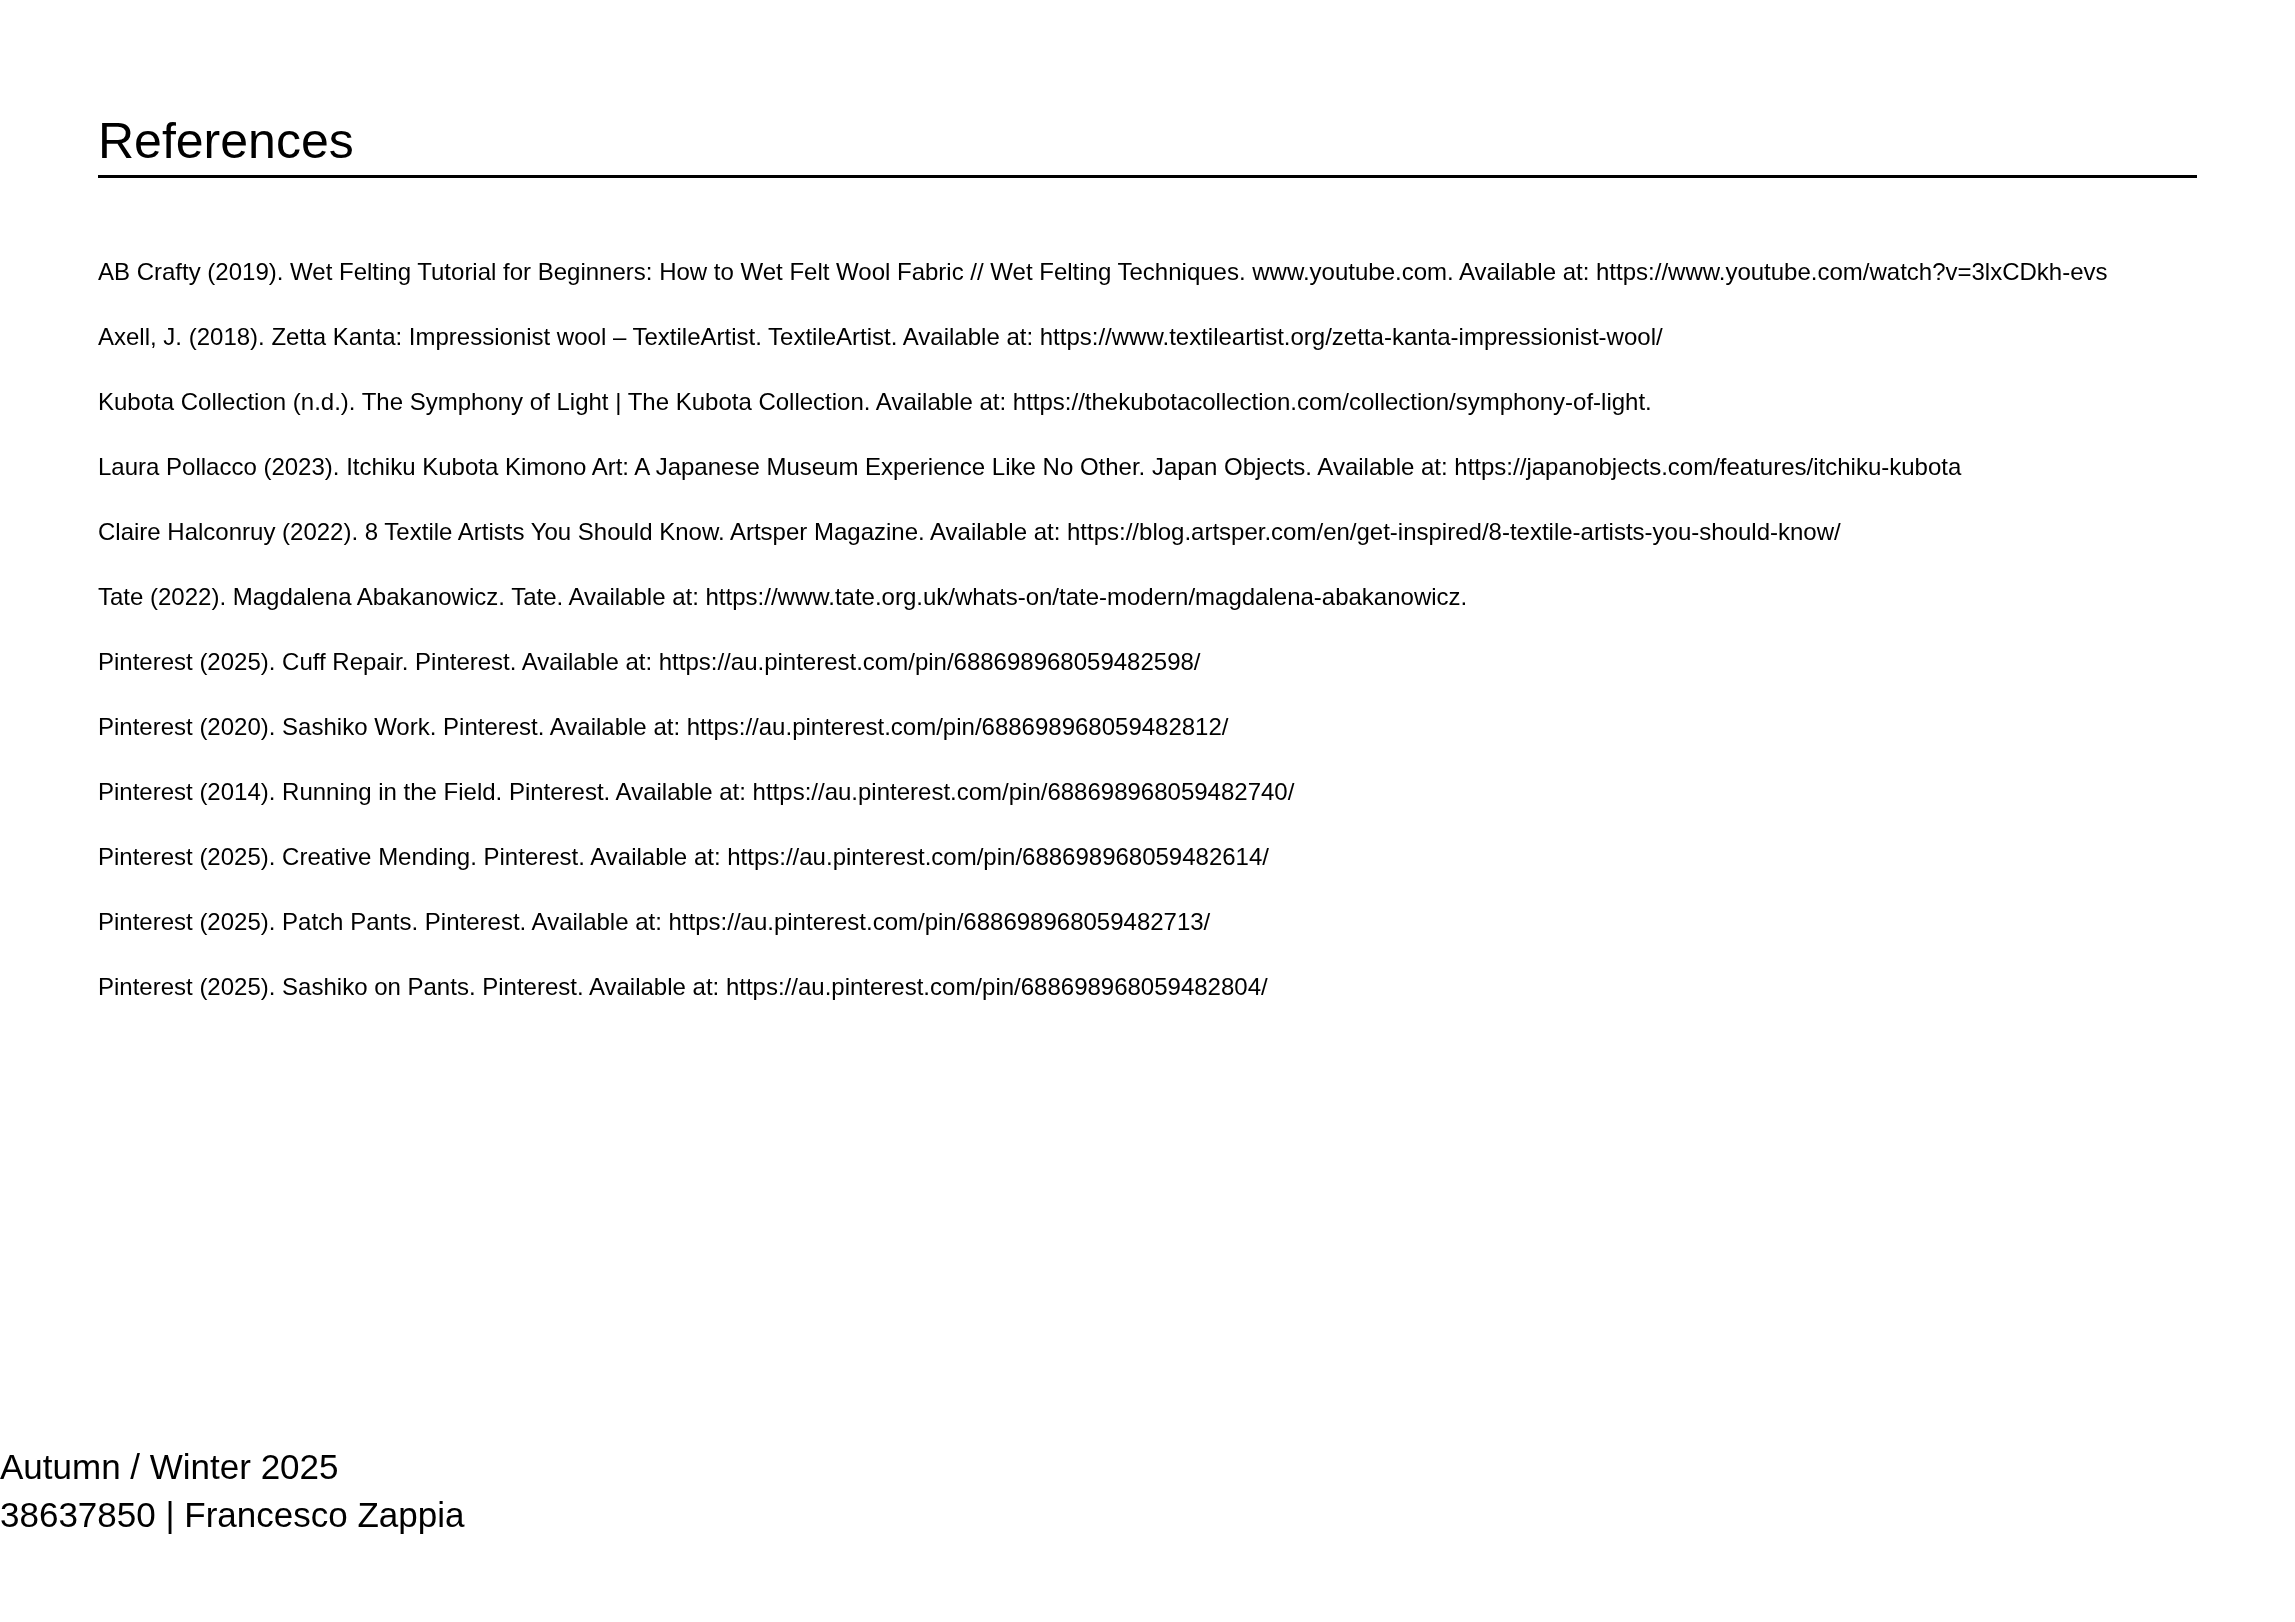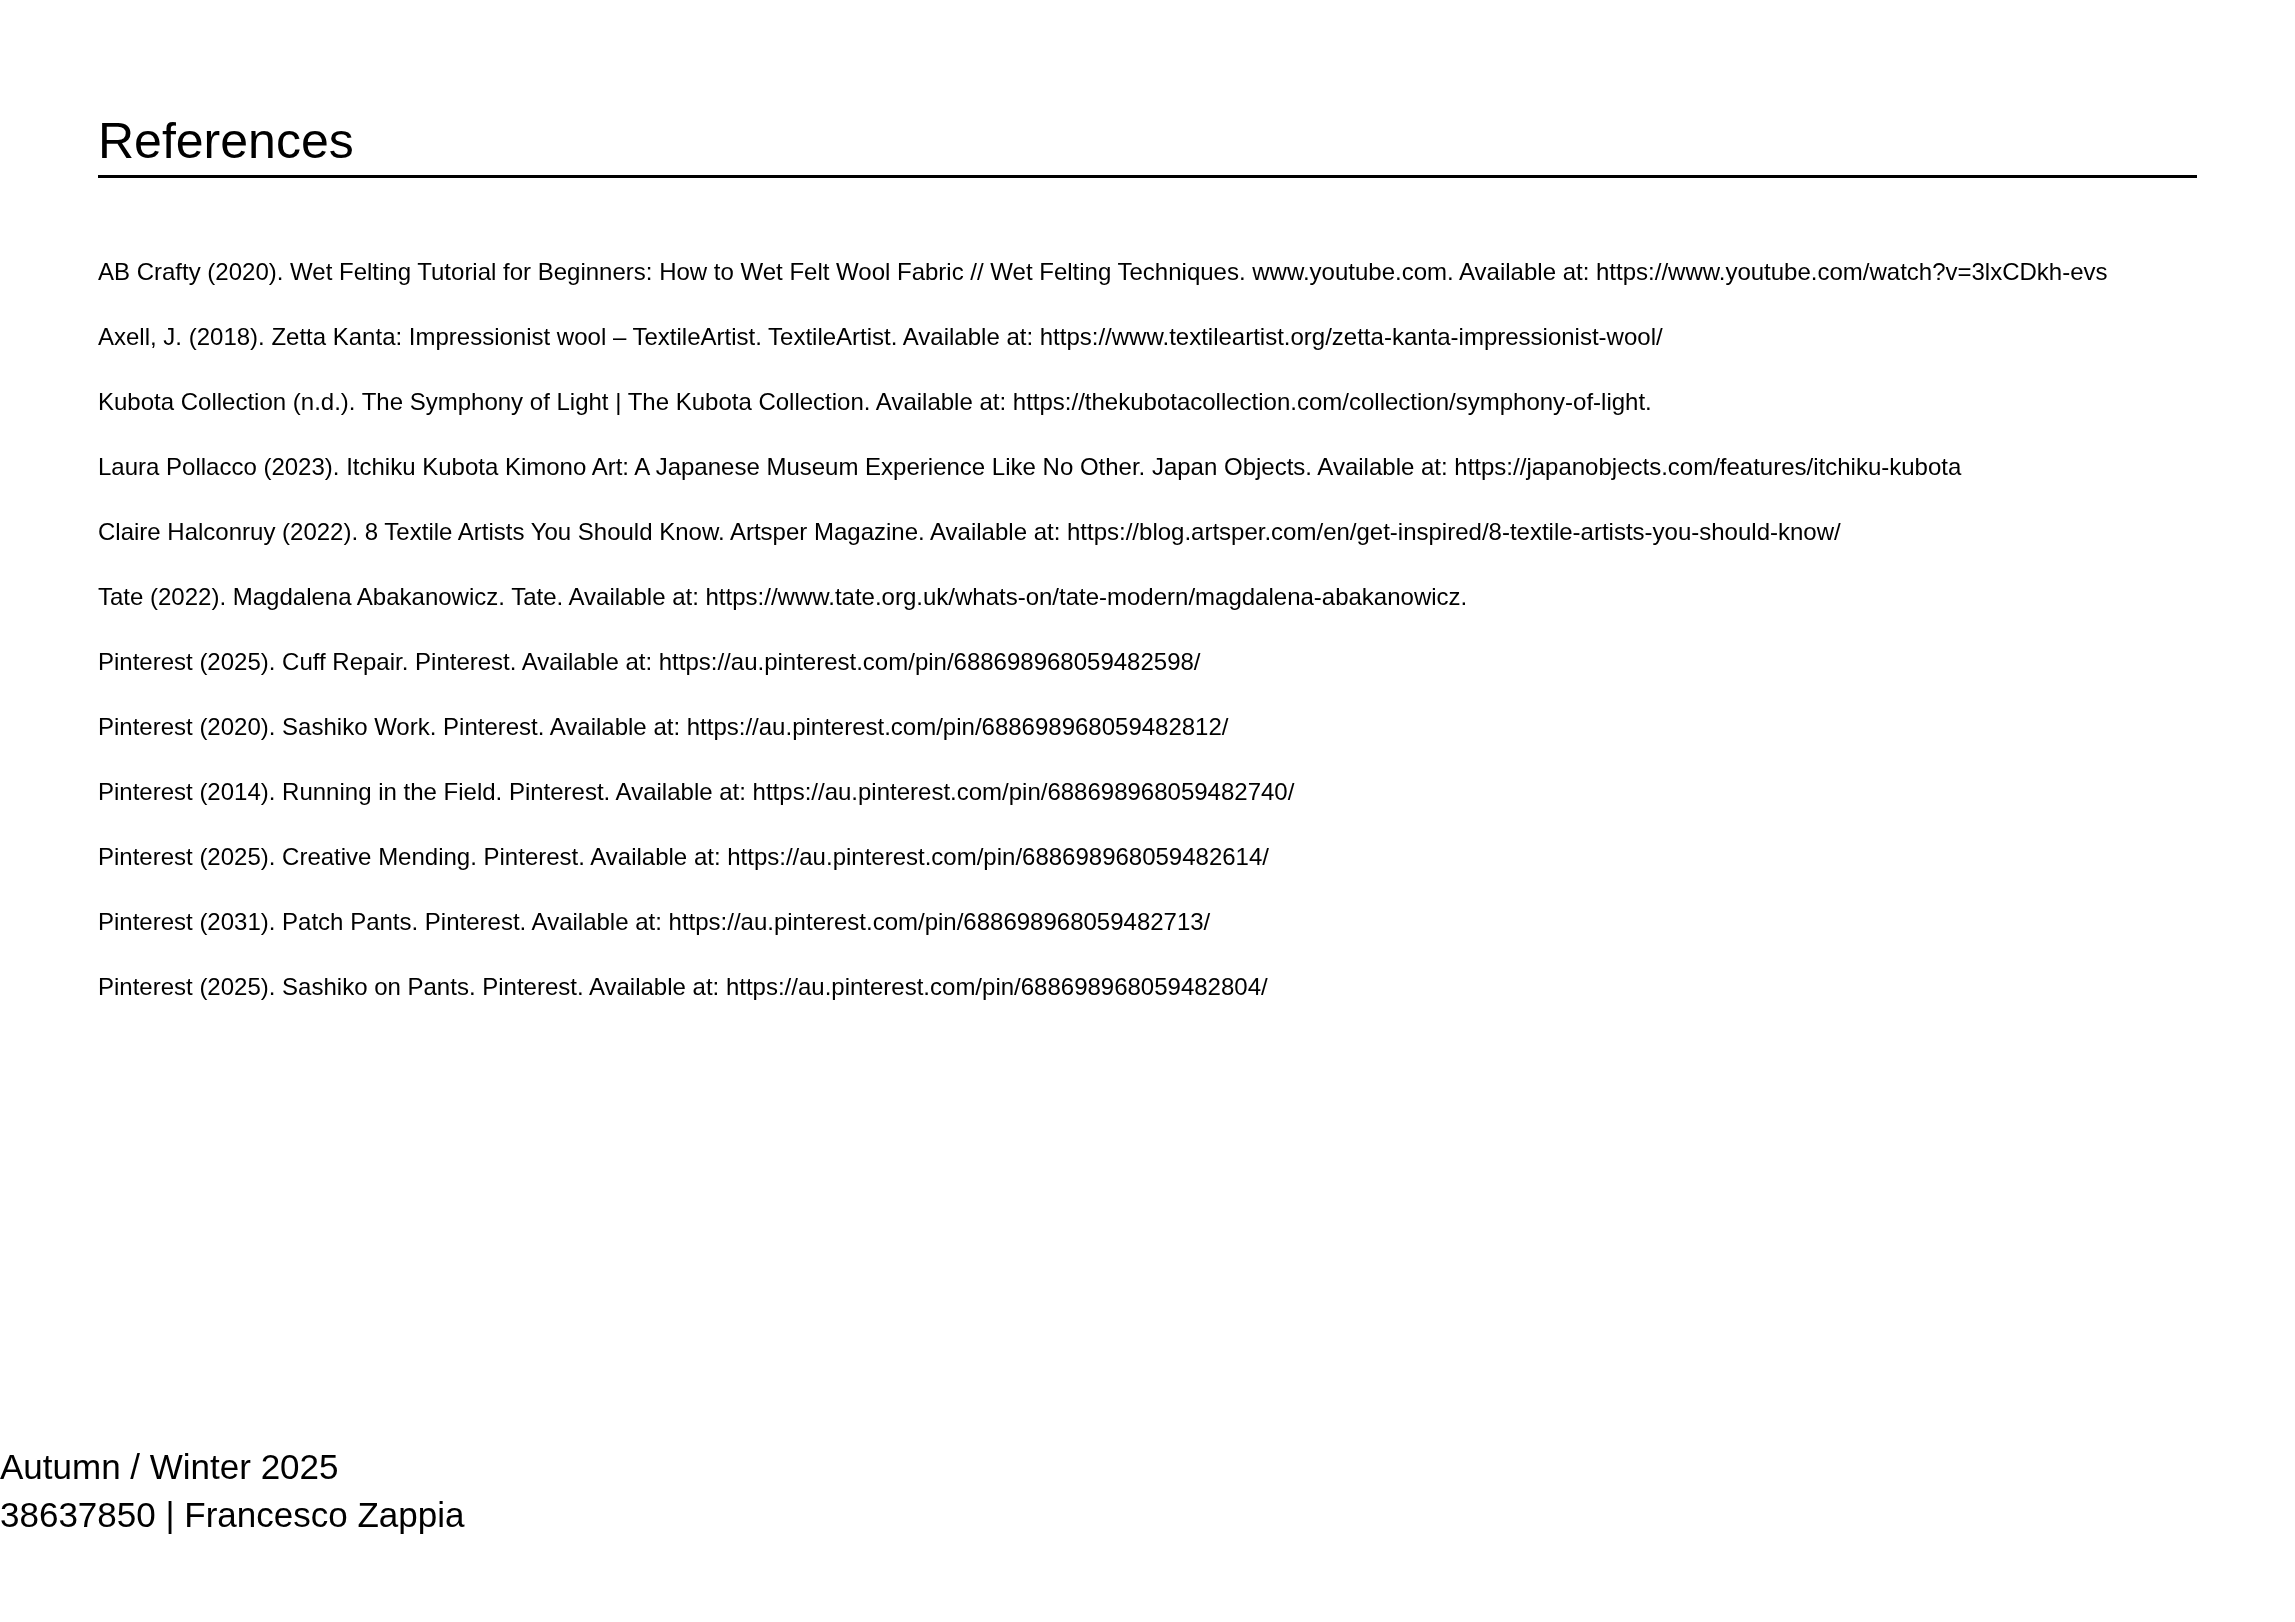--- a/index.html
+++ b/index.html
@@ -66,31 +66,31 @@
 </head>
 <body>
 
 <div class="page">
 
   <h1 class="page-title">References</h1>
 
   <div class="divider-rule"></div>
 
   <div class="references-list">
-    <div class="reference-item">AB Crafty (2020). Wet Felting Tutorial for Beginners: How to Wet Felt Wool Fabric // Wet Felting Techniques. www.youtube.com. Available at: https://www.youtube.com/watch?v=3lxCDkh-evs</div>
+    <div class="reference-item">AB Crafty (2019). Wet Felting Tutorial for Beginners: How to Wet Felt Wool Fabric // Wet Felting Techniques. www.youtube.com. Available at: https://www.youtube.com/watch?v=3lxCDkh-evs</div>
     <div class="reference-item">Axell, J. (2018). Zetta Kanta: Impressionist wool – TextileArtist. TextileArtist. Available at: https://www.textileartist.org/zetta-kanta-impressionist-wool/</div>
     <div class="reference-item">Kubota Collection (n.d.). The Symphony of Light | The Kubota Collection. Available at: https://thekubotacollection.com/collection/symphony-of-light.</div>
     <div class="reference-item">Laura Pollacco (2023). Itchiku Kubota Kimono Art: A Japanese Museum Experience Like No Other. Japan Objects. Available at: https://japanobjects.com/features/itchiku-kubota</div>
     <div class="reference-item">Claire Halconruy (2022). 8 Textile Artists You Should Know. Artsper Magazine. Available at: https://blog.artsper.com/en/get-inspired/8-textile-artists-you-should-know/</div>
     <div class="reference-item">Tate (2022). Magdalena Abakanowicz. Tate. Available at: https://www.tate.org.uk/whats-on/tate-modern/magdalena-abakanowicz.</div>
     <div class="reference-item">Pinterest (2025). Cuff Repair. Pinterest. Available at: https://au.pinterest.com/pin/688698968059482598/</div>
     <div class="reference-item">Pinterest (2020). Sashiko Work. Pinterest. Available at: https://au.pinterest.com/pin/688698968059482812/</div>
     <div class="reference-item">Pinterest (2014). Running in the Field. Pinterest. Available at: https://au.pinterest.com/pin/688698968059482740/</div>
     <div class="reference-item">Pinterest (2025). Creative Mending. Pinterest. Available at: https://au.pinterest.com/pin/688698968059482614/</div>
-    <div class="reference-item">Pinterest (2031). Patch Pants. Pinterest. Available at: https://au.pinterest.com/pin/688698968059482713/</div>
+    <div class="reference-item">Pinterest (2025). Patch Pants. Pinterest. Available at: https://au.pinterest.com/pin/688698968059482713/</div>
     <div class="reference-item">Pinterest (2025). Sashiko on Pants. Pinterest. Available at: https://au.pinterest.com/pin/688698968059482804/</div>
   </div>
 
   <div class="footer">
     <div>Autumn / Winter 2025</div>
     <div>38637850 | Francesco Zappia</div>
   </div>
 
 </div>
 

